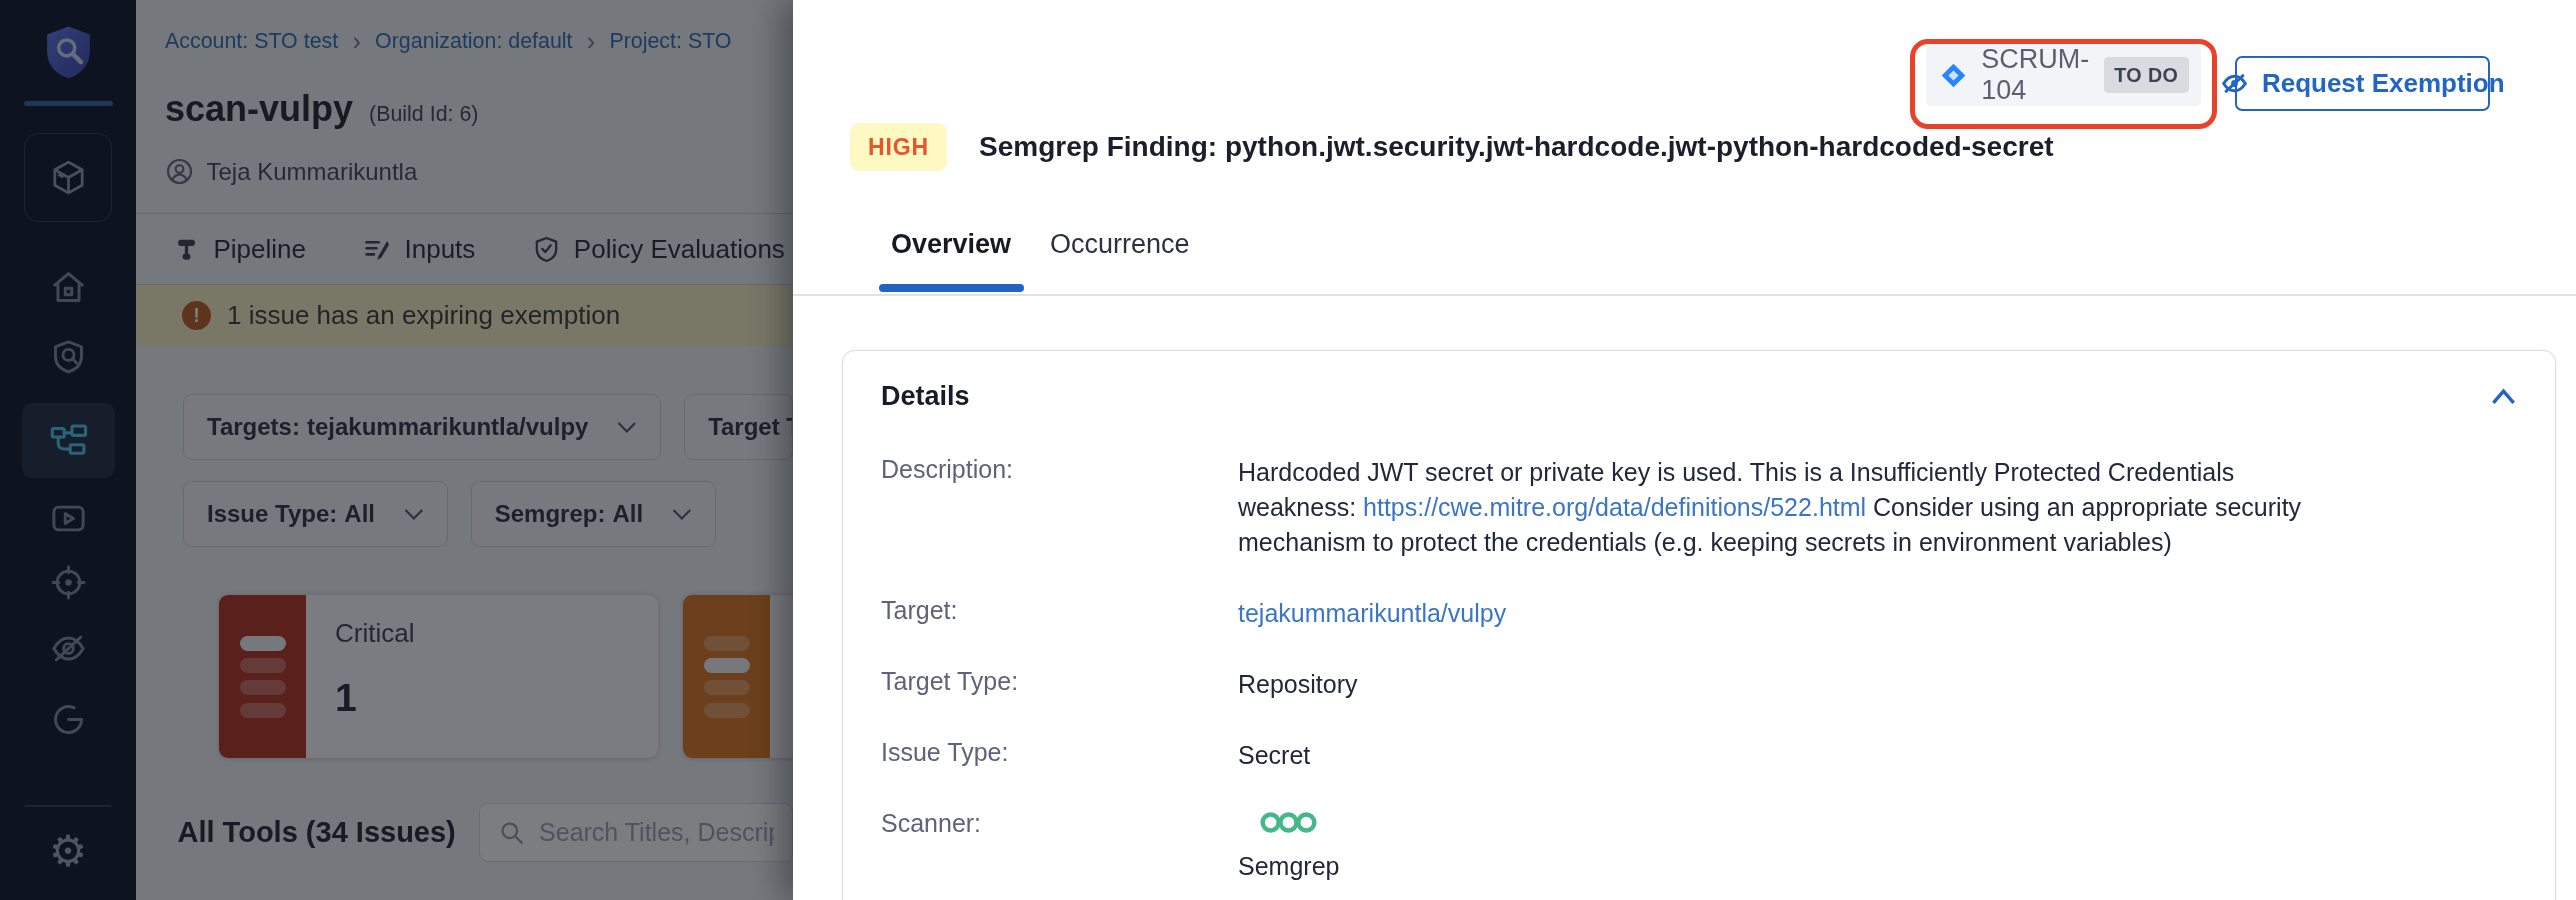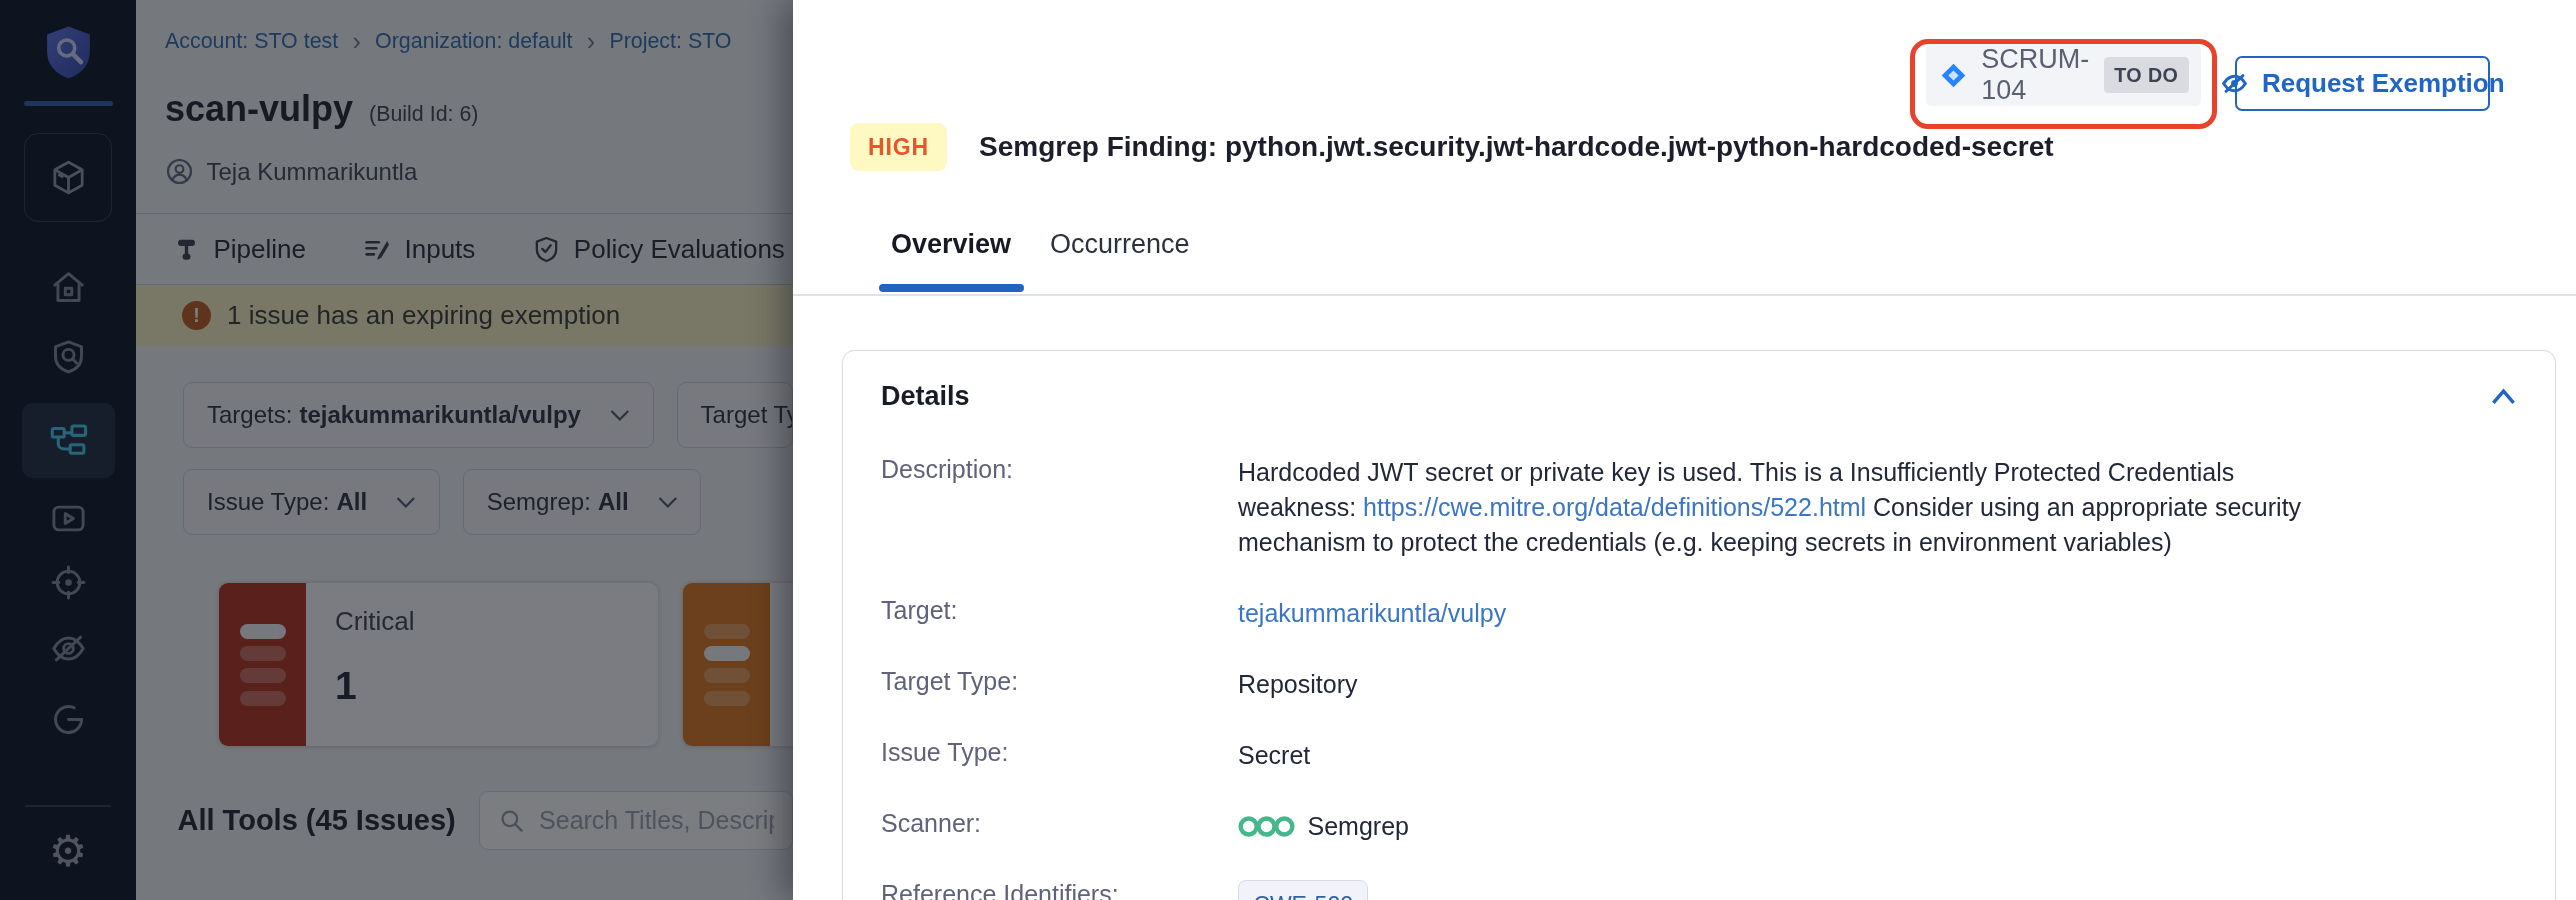--- a/index.html
+++ b/index.html
@@ -42,21 +42,21 @@
   .exec-tabs { margin-left:-29px; padding-left:36px; height:71px; display:flex; align-items:center; gap:57px;
                border-bottom:1.8px solid #c9cfdb; }
   .exec-tab { display:flex; align-items:center; gap:12.5px; font-size:26px; color:#262b3a; }
   .exec-tab svg { width:29px; height:29px; }
 
   .banner { margin-left:-29px; height:61px; background:#f7f1c6; display:flex; align-items:center; gap:16px; padding-left:46px; }
   .banner-icon { width:29px; height:29px; border-radius:50%; background:#bd5b20; color:#fff; font-weight:700;
                  font-size:19.7px; display:flex; align-items:center; justify-content:center; flex:none; }
   .banner-text { font-size:26px; color:#35383a; }
 
-  .filters { margin-top:36px; margin-left:18px; }
+  .filters { margin-top:48px; margin-left:18px;font-weight:bold; }
   .filter-row { display:flex; gap:23px; margin-bottom:21.4px; }
   .pill { height:66px; border:1.8px solid #ccd1de; border-radius:9px; display:flex; align-items:center;
           padding:0 23px; font-size:24px; color:#2c3142; background:rgba(255,255,255,.22); white-space:nowrap; }
   .pill b { margin-left:7.1px; }
   .pill .chev { margin-left:29px; color:#4f5668; }
   .pill-cut { width:232px; overflow:hidden; }
 
   .sev-cards { margin-top:48px; margin-left:54px; display:flex; gap:25px; }
   .sev-card { width:439px; height:163px; background:#fafbfe; border-radius:9px; overflow:hidden;
               box-shadow:0 0.9px 4.5px rgba(40,50,70,.22); display:flex; flex:none; }
@@ -117,21 +117,21 @@
                   box-shadow:0 0.9px 2.7px rgba(40,50,80,.06); }
   .card-head { display:flex; justify-content:space-between; align-items:center; }
   .card-title { font-size:27px; font-weight:700; color:#191c28; }
   .collapse-chev { width:27px; height:18px; color:#2264c1; cursor:pointer; }
 
   .detail-row { display:flex; margin-top:36px; font-size:25px; align-items:flex-start; }
   .detail-row.first { margin-top:43px; }
   .dlabel { width:357px; flex:none; color:#5f627a; }
   .dvalue { color:#23273a; max-width:1081px; line-height:35px; }
   .dlink { color:#3b76c6; cursor:pointer; }
-  .scanner-val { display:flex; align-items:center; gap:12.5px; }
+  .scanner-val { display:flex; align-items:center; gap:12.5px;flex-direction:column; }
   .semgrep-icon { width:57px; height:27px; }
   .ref-chip { display:inline-block; background:#f1f2fa; border:1.8px solid #d6d9ea; border-radius:8px;
               padding:7.1px 14.3px; font-size:23px; color:#2e62ac; }
 </style>
 </head>
 <body>
 
 <div class="app">
 
   <aside class="sidebar">
@@ -330,21 +330,21 @@
             <div class="bar"></div>
         </div>
         <div class="sev-body">
           
           
         </div>
       </div>
     </div>
 
     <div class="tools-row">
-      <span class="tools-heading">All Tools (45 Issues)</span>
+      <span class="tools-heading">All Tools (34 Issues)</span>
       <div class="search-box">
         <svg viewBox="0 0 24 24" fill="none" stroke="currentColor" stroke-width="2" stroke-linecap="round">
           <circle cx="10.5" cy="10.5" r="6.5"></circle>
             <line x1="15.5" y1="15.5" x2="21" y2="21"></line>
         </svg>
         <input type="text" placeholder="Search Titles, Descriptions" style="">
       </div>
     </div>
 
   </main>

